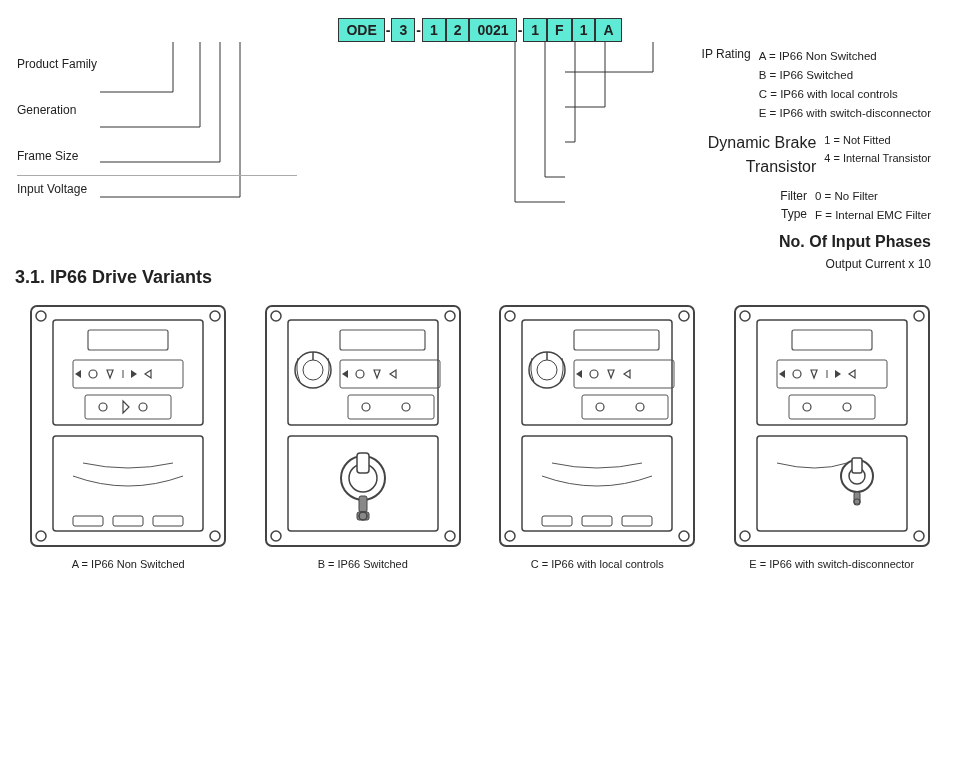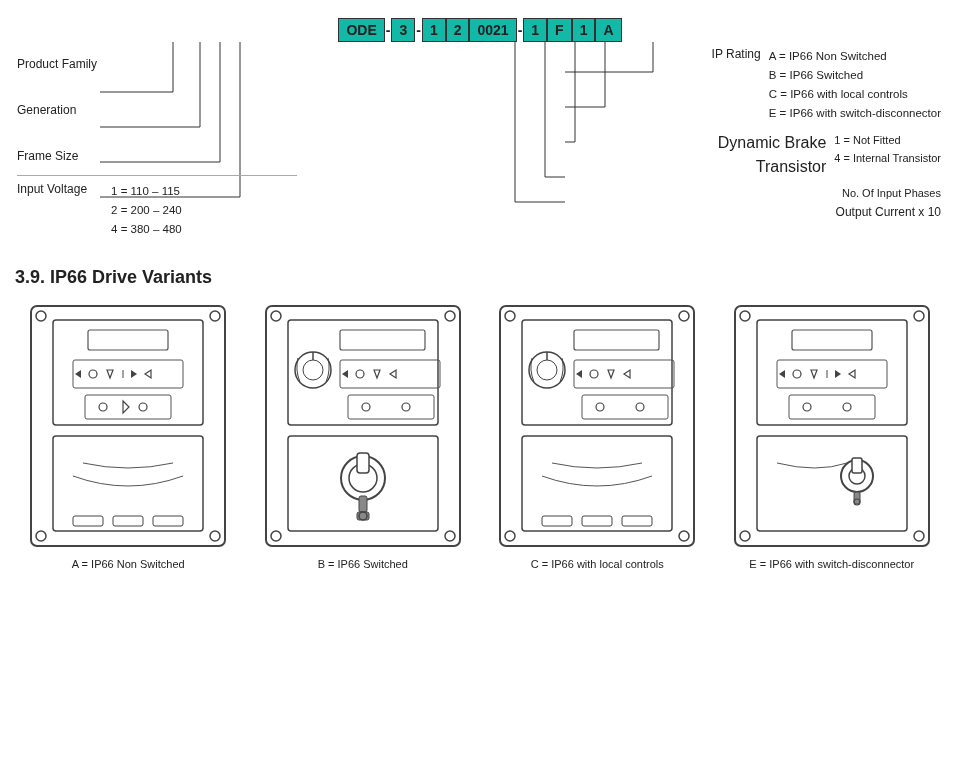--- a/index.html
+++ b/index.html
@@ -23,21 +23,21 @@
       justify-content: center;
       padding: 8px 0 0 0;
     }
 
     .code-cell {
       border: 1.5px solid #333;
       padding: 3px 7px;
       font-weight: bold;
       font-size: 14px;
       text-align: center;
-      background: #14b8a6;
+      background: #5eead4;
     }
     .code-dash {
       font-weight: bold;
       font-size: 14px;
       padding: 0 1px;
     }
 
     .ann-label {
       font-size: 12px;
       font-weight: normal;
@@ -134,64 +134,66 @@
 
       <div style="margin-bottom:12px;">
         <span class="ann-label">Frame Size</span>
       </div>
 
       <hr class="divider-line" style="width:280px;margin-bottom:6px;">
 
       <div>
         <div style="display:flex;gap:24px;">
           <span class="ann-label">Input Voltage</span>
-          <div class="ann-values">
-            <div>1 = 110 – 115</div>
-            <div>2 = 200 – 240</div>
-            <div>4 = 380 – 480</div>
-          </div>
         </div>
       </div>
     </div>
 
-    <div style="position:absolute;right:4px;top:5px;width:430px;">
+    <div style="position:absolute;right:14px;top:5px;width:430px;">
 
       <div style="display:flex;justify-content:flex-end;gap:8px;margin-bottom:8px;">
         <span style="font-size:12px;text-align:right;white-space:nowrap;">IP Rating</span>
         <div style="font-size:11.5px;line-height:1.65;">
           <div>A = IP66 Non Switched</div>
           <div>B = IP66 Switched</div>
           <div>C = IP66 with local controls</div>
           <div>E = IP66 with switch-disconnector</div>
         </div>
       </div>
 
       <div style="display:flex;justify-content:flex-end;gap:8px;margin-bottom:8px;">
         <span style="font-size:16px;text-align:right;white-space:nowrap;line-height:1.5;">Dynamic Brake<br>Transistor</span>
         <div style="font-size:11px;line-height:1.65;">
           <div>1 = Not Fitted</div>
           <div>4 = Internal Transistor</div>
         </div>
       </div>
 
+      <div style="display:flex;justify-content:flex-end;gap:8px;margin-bottom:8px;">
+        <span style="font-size:12px;text-align:right;white-space:nowrap;line-height:1.5;">Filter<br>Type</span>
+        <div style="font-size:11.5px;line-height:1.65;">
+          <div>0 = No Filter</div>
+          <div>F = Internal EMC Filter</div>
+        </div>
+      </div>
 
       <div style="display:flex;justify-content:flex-end;gap:8px;margin-bottom:6px;">
-        <span style="font-size:11px;text-align:right;white-space:nowrap;">No. Of Input Phases</span>
+        <span style="font-size:16px;text-align:right;white-space:nowrap;font-weight:bold;">No. Of Input Phases</span>
       </div>
 
       <div style="display:flex;justify-content:flex-end;gap:8px;">
         <span style="font-size:12px;text-align:right;white-space:nowrap;">Output Current x 10</span>
       </div>
     </div>
 
   </div>
 </div>
 
 <div style="margin-top:10px;">
-  <h2 style="font-size:18px;font-weight:bold;color:#222;">3.9. IP66 Drive Variants</h2>
+  <h2 style="font-size:18px;font-weight:bold;color:#222;">3.1. IP66 Drive Variants</h2>
 </div>
 
 <div class="variants-row" style="margin-top:10px;">
 
   <div class="variant-col">
     <svg width="210" height="255" viewBox="0 0 210 255">
 
       <rect x="8" y="8" width="194" height="240" rx="6" ry="6" fill="white" stroke="#444" stroke-width="2"></rect>
 
       <circle cx="18" cy="18" r="5" fill="none" stroke="#444" stroke-width="1.5"></circle>

